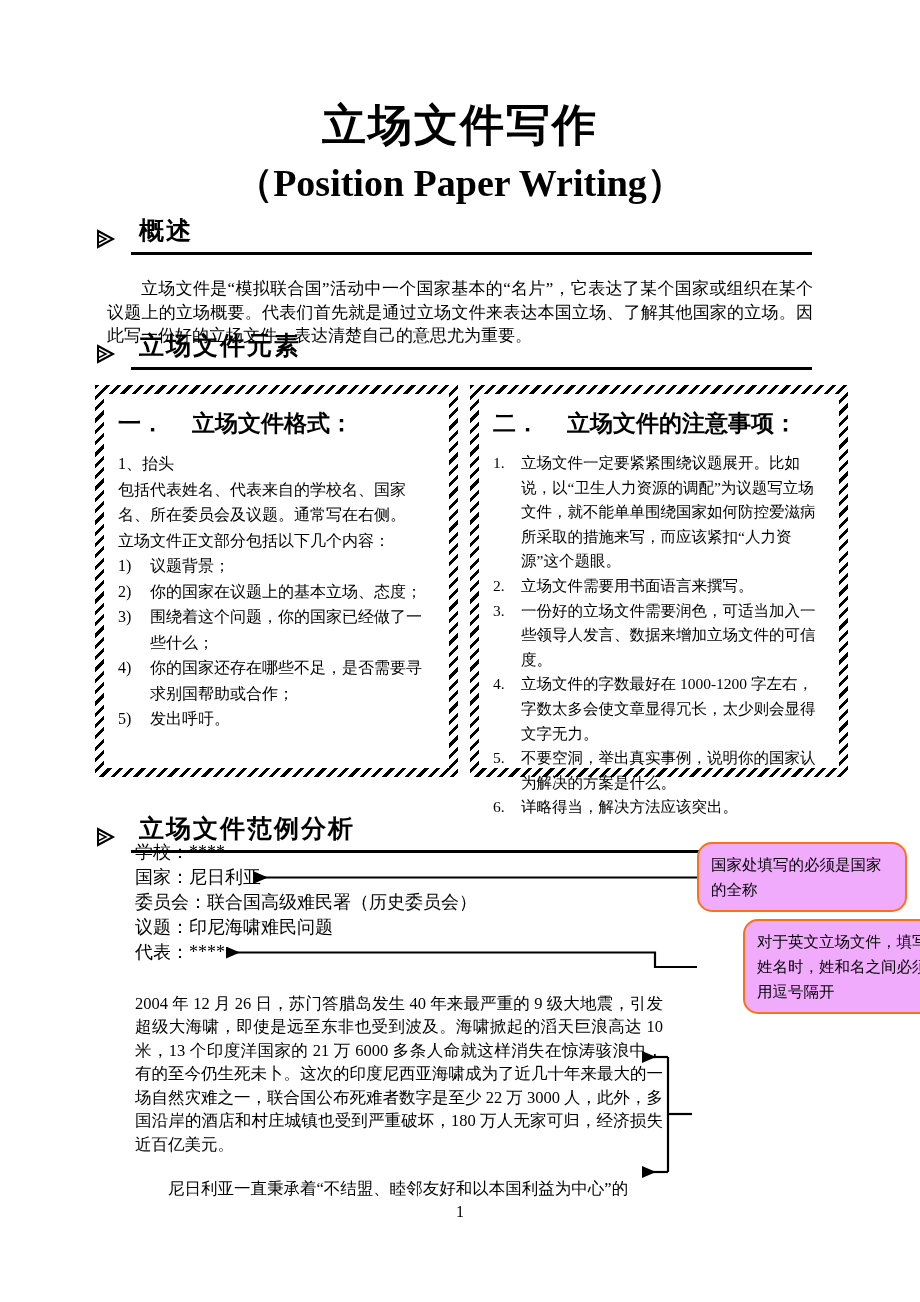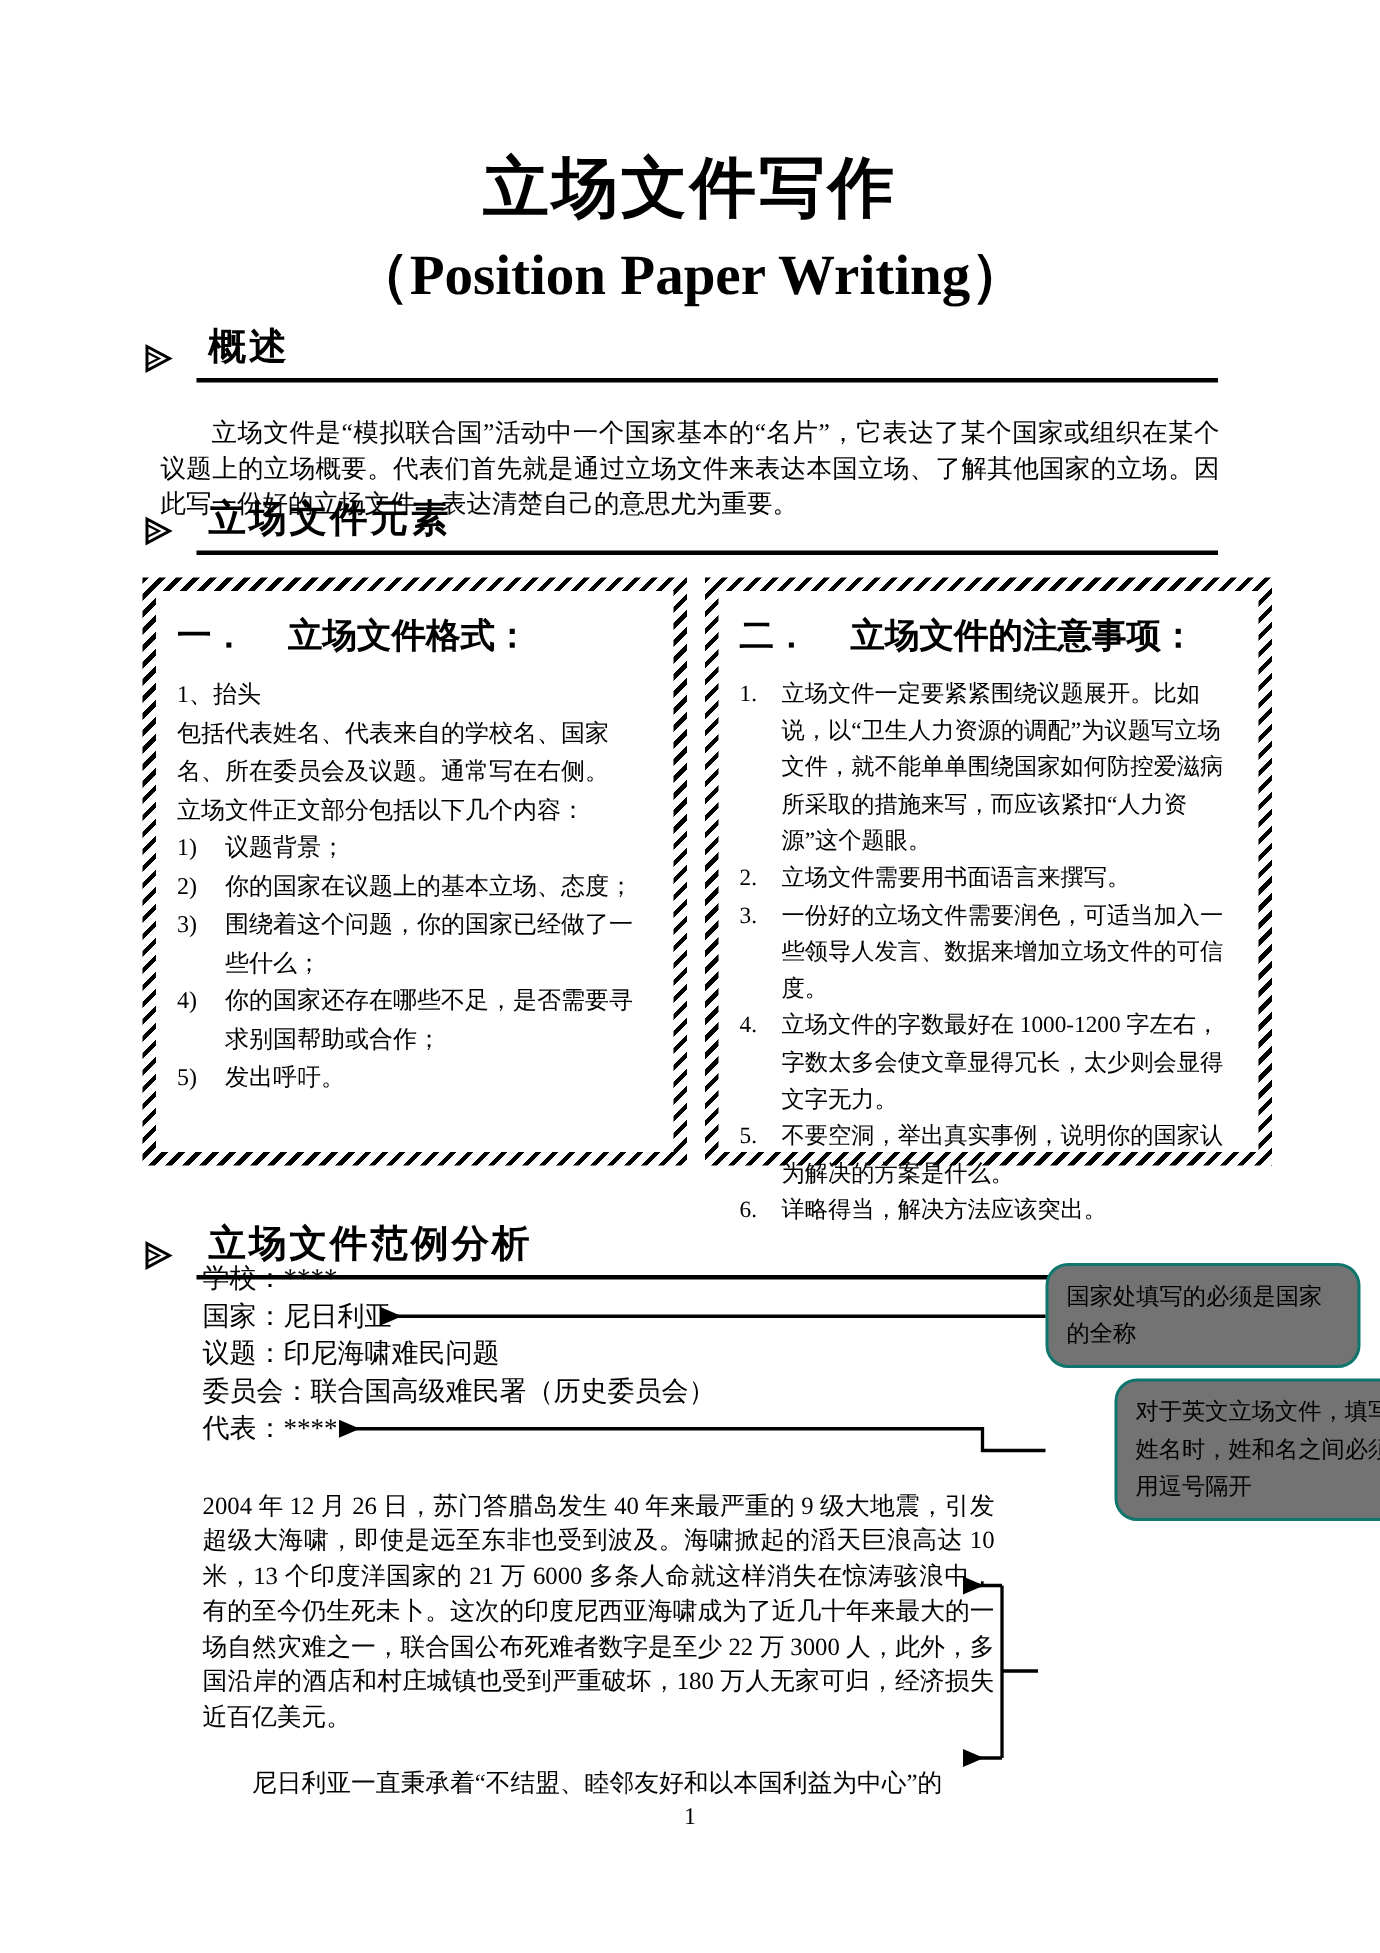--- a/index.html
+++ b/index.html
@@ -37,22 +37,22 @@
   .bli .t { flex:1; }
   #box-right .bli { font-size:15.5px; line-height:24.6px; }
   #box-right .bli .n { width:28px; }
 
   .example { position:absolute; top:840px; left:0; width:920px; height:420px; }
   .info { position:absolute; top:0; left:135px; font-size:18px; line-height:25px; }
   .p1 { position:absolute; top:135px; left:135px; width:528px;
     font-size:16.5px; line-height:23.5px; text-align:justify; }
   .p2 { position:absolute; top:320px; left:135px; width:548px;
     font-size:16.5px; line-height:24px; text-indent:2em; }
-  .callout { position:absolute; border:2px solid #0f766e; border-radius:15px;
-    padding:8px 12px; font-size:15.5px; line-height:25px; background:#737373; }
+  .callout { position:absolute; border:2px solid #f97316; border-radius:15px;
+    padding:8px 12px; font-size:15.5px; line-height:25px; background:#f0abfc; }
   #c1 { left:697px; top:2px;   width:210px; }
   #c2 { left:697px; top:79px;  width:210px;margin-left:46px; }
   #c3 { left:690px; top:181px; width:217px; line-height:25.5px; text-align:justify; padding:11px 14px; }
   .arrows { position:absolute; inset:0; pointer-events:none; }
 
   .page-num { position:absolute; top:1203px; left:0; width:100%; text-align:center; font-size:16px; }
 </style>
 </head>
 <body>
 
@@ -147,22 +147,22 @@
       <path d="M3 2 L18 10 L3 18 Z" fill="none" stroke="#000" stroke-width="2"></path>
       <path d="M3 6 L11 10 L3 14" fill="none" stroke="#000" stroke-width="1.4"></path>
     </svg>
     <div class="sec-title-wrap">立场文件范例分析</div>
   </div>
 
   <div class="example">
     <div class="info">
       <div>学校：****</div>
       <div>国家：尼日利亚</div>
+      <div>委员会：联合国高级难民署（历史委员会）</div>
       <div>议题：印尼海啸难民问题</div>
-      <div>委员会：联合国高级难民署（历史委员会）</div>
       <div>代表：****</div>
     </div>
 
     <p class="p1">2004 年 12 月 26 日，苏门答腊岛发生 40 年来最严重的 9 级大地震，引发超级大海啸，即使是远至东非也受到波及。海啸掀起的滔天巨浪高达 10 米，13 个印度洋国家的 21 万 6000 多条人命就这样消失在惊涛骇浪中，有的至今仍生死未卜。这次的印度尼西亚海啸成为了近几十年来最大的一场自然灾难之一，联合国公布死难者数字是至少 22 万 3000 人，此外，多国沿岸的酒店和村庄城镇也受到严重破坏，180 万人无家可归，经济损失近百亿美元。</p>
     <p class="p2">尼日利亚一直秉承着“不结盟、睦邻友好和以本国利益为中心”的</p>
 
     <div class="callout" id="c1">国家处填写的必须是国家的全称</div>
     <div class="callout" id="c2">对于英文立场文件，填写姓名时，姓和名之间必须用逗号隔开</div>
 
     <svg class="arrows" viewBox="0 0 920 420">

